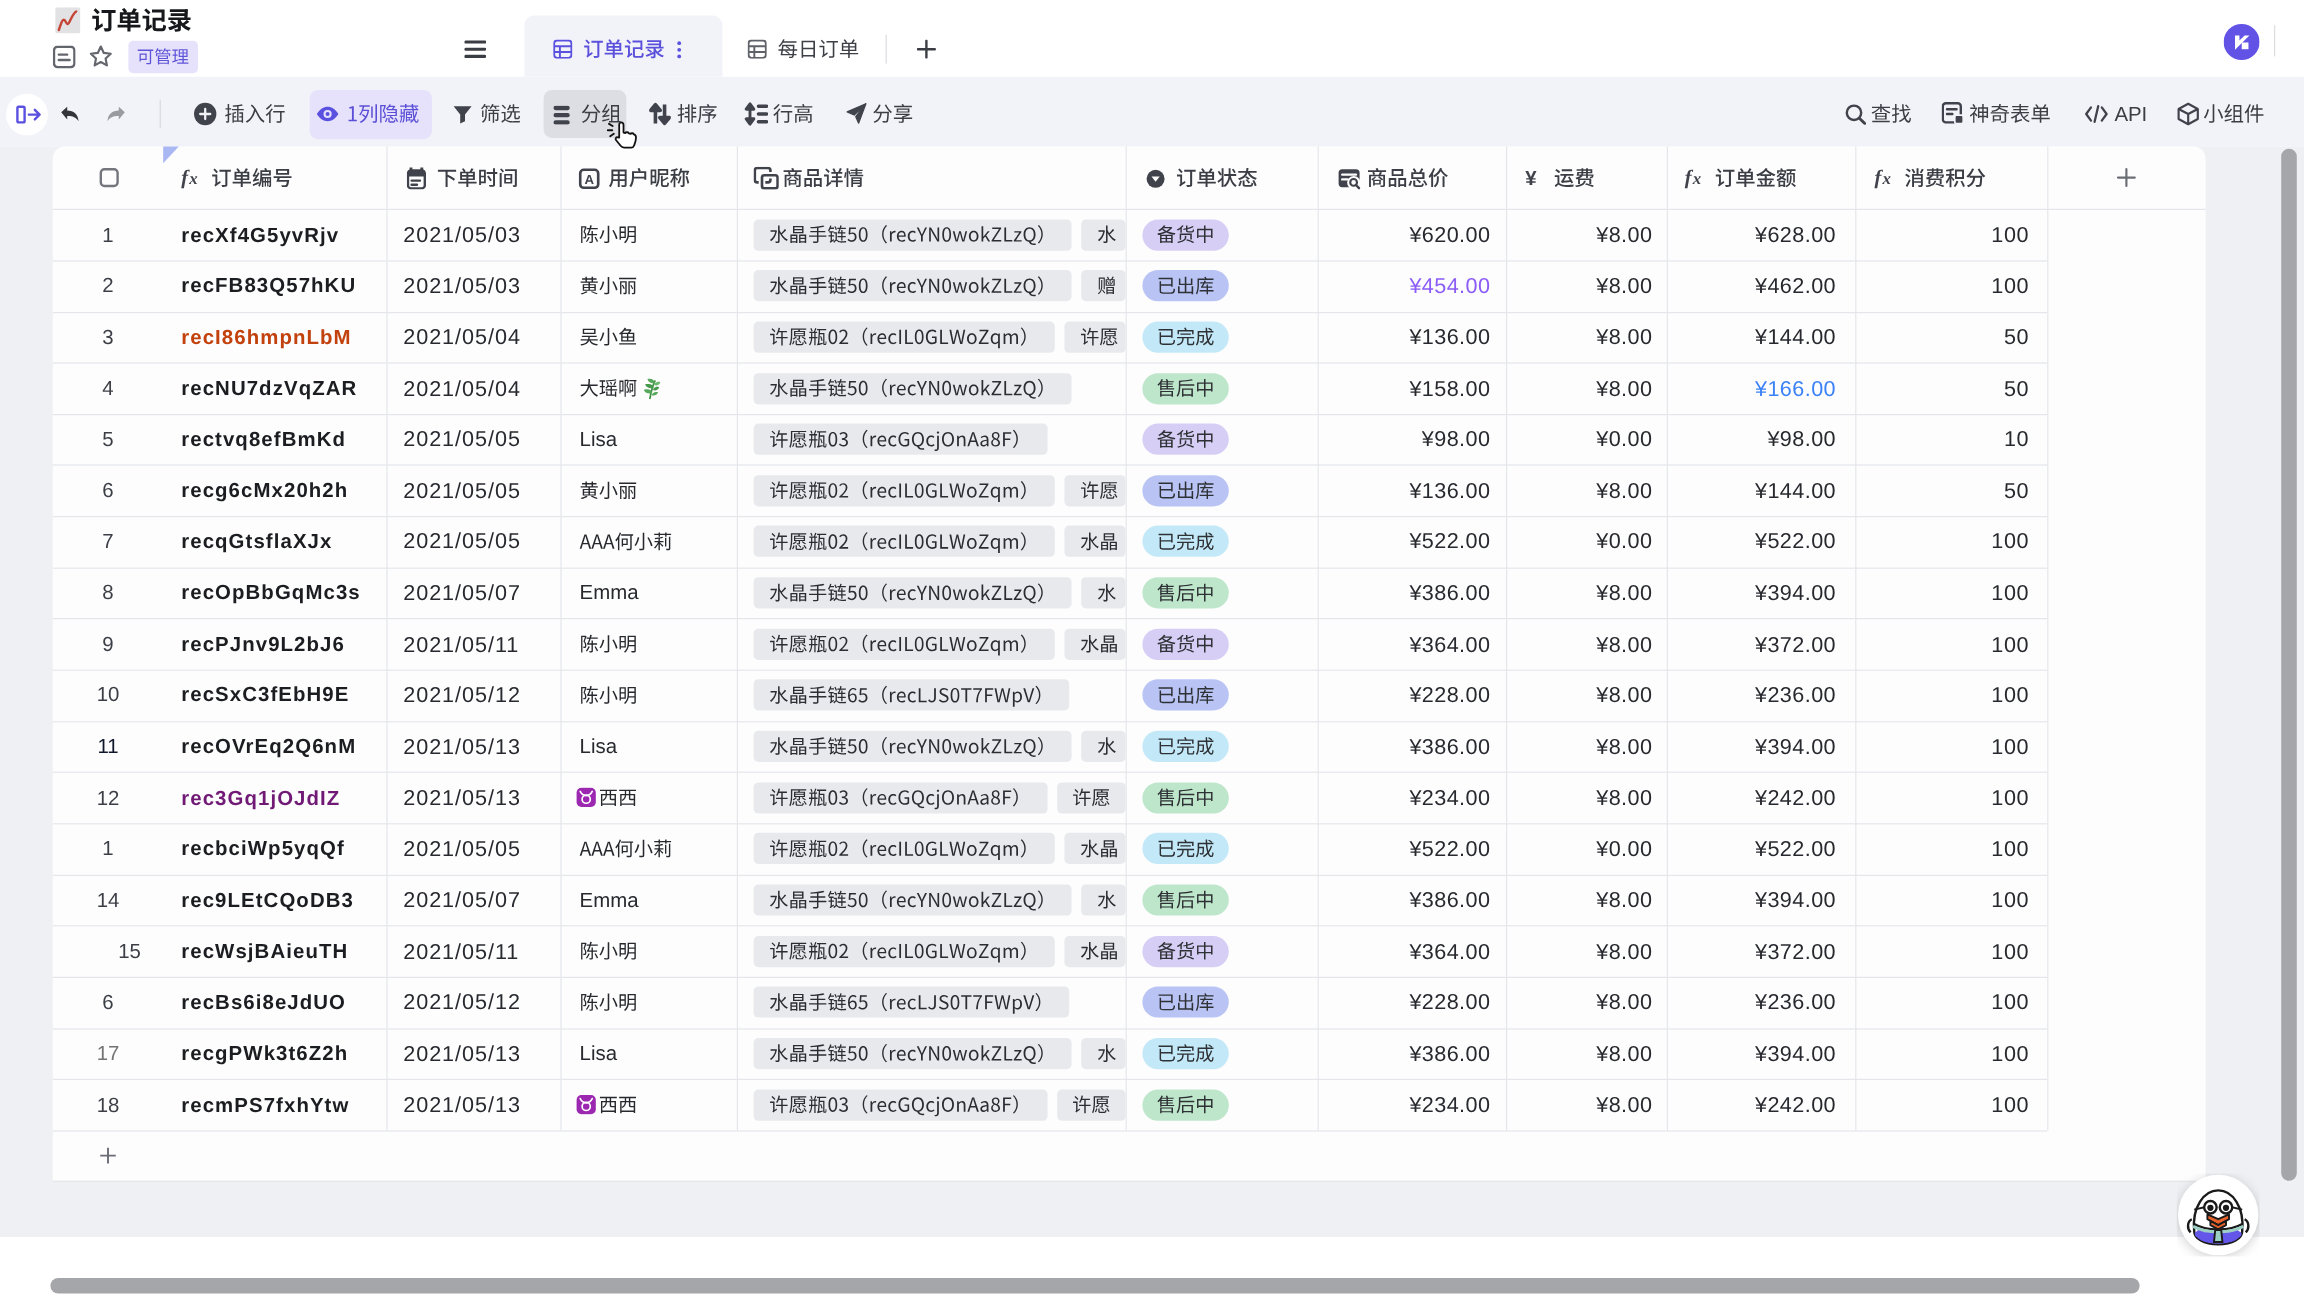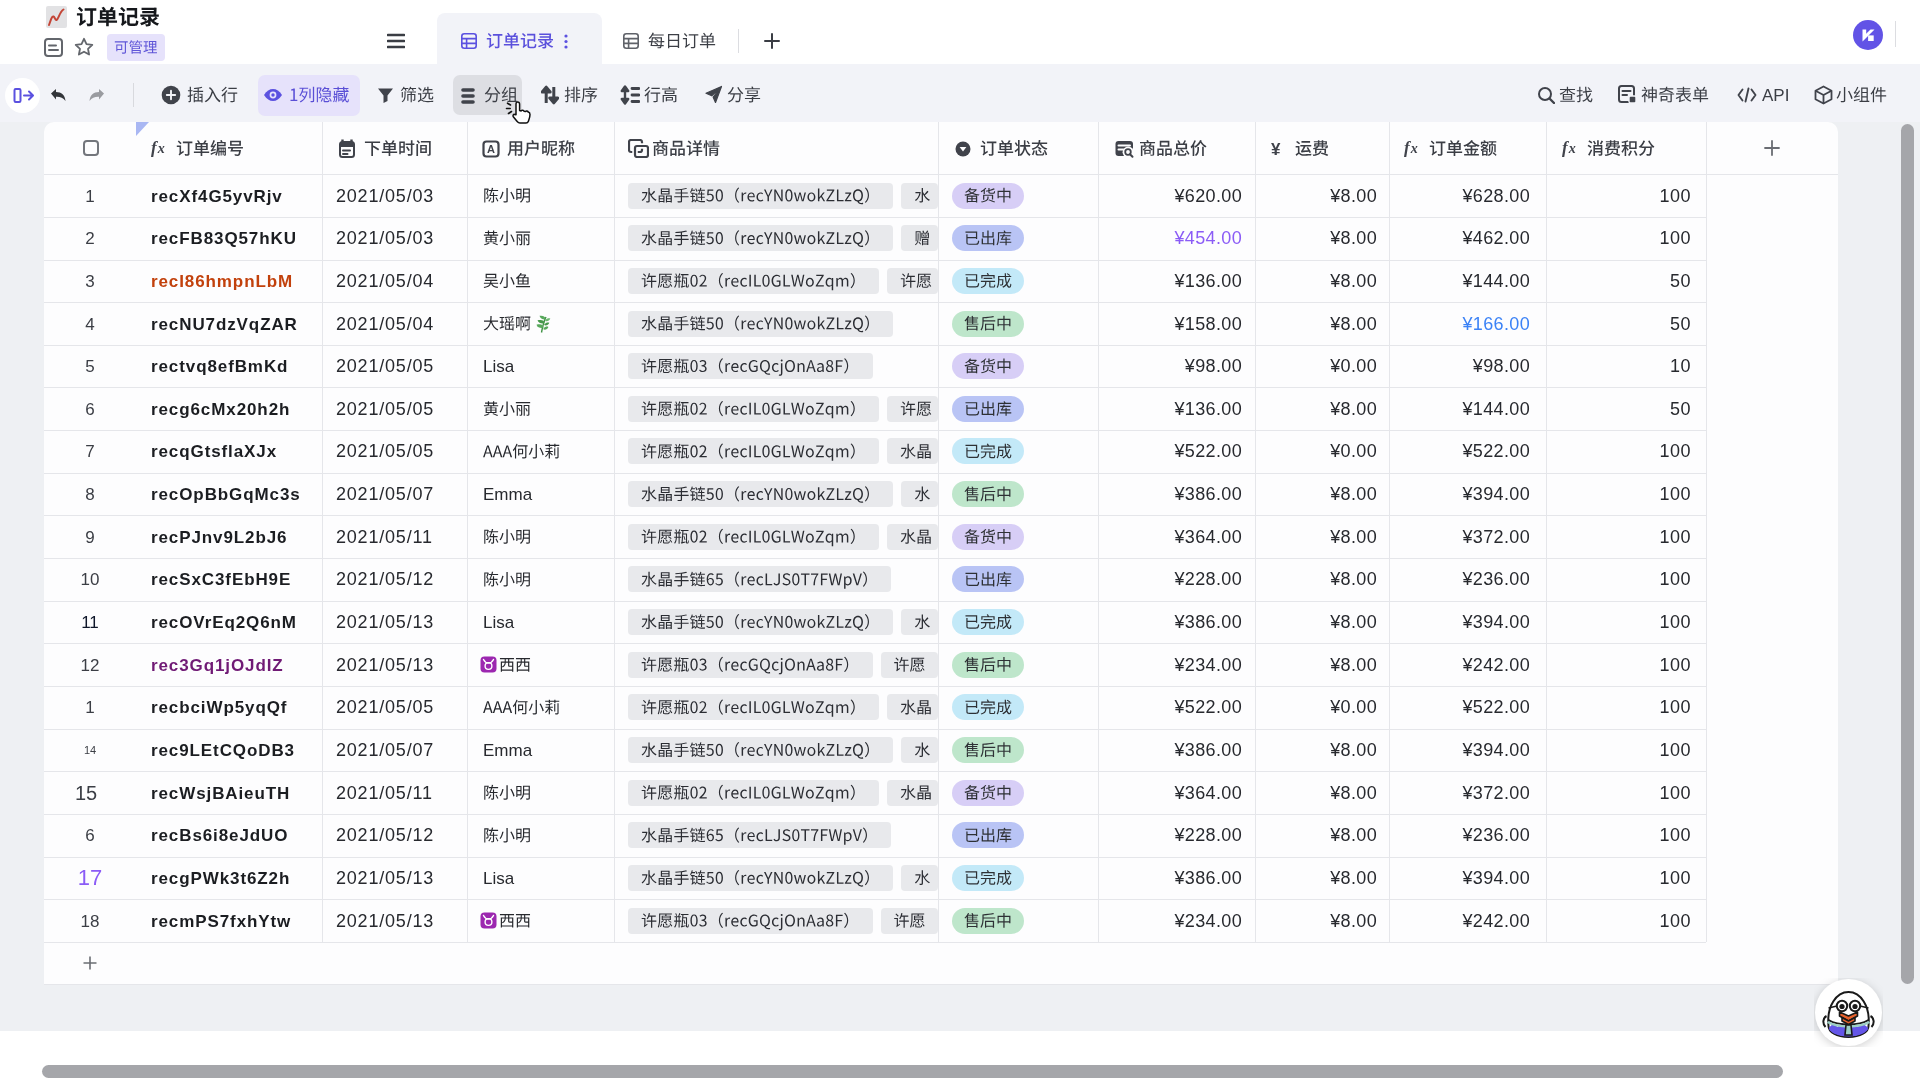--- a/index.html
+++ b/index.html
@@ -308,51 +308,51 @@
 <div style="position:absolute;left:90px;top:707.3px;transform:translate(-50%,-50%);font-size:17px;font-weight:400;color:#3b3e45;white-space:nowrap;line-height:1">1</div>
 <div style="position:absolute;left:151px;top:707.3px;transform:translateY(-50%);font-size:17px;font-weight:700;color:#1b1d21;letter-spacing:0.9px;white-space:nowrap;line-height:1">recbciWp5yqQf</div>
 <div style="position:absolute;left:336px;top:707.3px;transform:translateY(-50%);font-size:18px;font-weight:400;color:#27292e;letter-spacing:0.8px;white-space:nowrap;line-height:1">2021/05/05</div>
 <div style="position:absolute;left:628.0px;top:694.3px;width:251.1px;height:26.0px;background:#e8e9ec;border-radius:4px;"></div>
 <div style="position:absolute;left:887.1px;top:694.3px;width:50.9px;height:26.0px;background:#e8e9ec;border-radius:4px;"></div>
 <div style="position:absolute;left:952.0px;top:694.3px;width:72.0px;height:26.0px;background:#c3e9f8;border-radius:13px;"></div>
 <div style="position:absolute;left:1242px;top:707.3px;transform:translate(-100%,-50%);font-size:18px;font-weight:400;color:#27292e;letter-spacing:0.35px;white-space:nowrap;line-height:1">¥522.00</div>
 <div style="position:absolute;left:1377px;top:707.3px;transform:translate(-100%,-50%);font-size:18px;font-weight:400;color:#27292e;letter-spacing:0.35px;white-space:nowrap;line-height:1">¥0.00</div>
 <div style="position:absolute;left:1530px;top:707.3px;transform:translate(-100%,-50%);font-size:18px;font-weight:400;color:#27292e;letter-spacing:0.35px;white-space:nowrap;line-height:1">¥522.00</div>
 <div style="position:absolute;left:1691px;top:707.3px;transform:translate(-100%,-50%);font-size:18px;font-weight:400;color:#27292e;letter-spacing:0.5px;white-space:nowrap;line-height:1">100</div>
-<div style="position:absolute;left:90px;top:750.0px;transform:translate(-50%,-50%);font-size:11px;font-weight:400;color:#3b3e45;white-space:nowrap;line-height:1">14</div>
+<div style="position:absolute;left:90px;top:750.0px;transform:translate(-50%,-50%);font-size:17px;font-weight:400;color:#3b3e45;white-space:nowrap;line-height:1">14</div>
 <div style="position:absolute;left:151px;top:750.0px;transform:translateY(-50%);font-size:17px;font-weight:700;color:#1b1d21;letter-spacing:0.9px;white-space:nowrap;line-height:1">rec9LEtCQoDB3</div>
 <div style="position:absolute;left:336px;top:750.0px;transform:translateY(-50%);font-size:18px;font-weight:400;color:#27292e;letter-spacing:0.8px;white-space:nowrap;line-height:1">2021/05/07</div>
 <div style="position:absolute;left:483px;top:750.0px;transform:translateY(-50%);font-size:17px;font-weight:400;color:#27292e;white-space:nowrap;line-height:1">Emma</div>
 <div style="position:absolute;left:628.0px;top:737.0px;width:265.3px;height:26.0px;background:#e8e9ec;border-radius:4px;"></div>
 <div style="position:absolute;left:901.3px;top:737.0px;width:36.7px;height:26.0px;background:#e8e9ec;border-radius:4px;"></div>
 <div style="position:absolute;left:952.0px;top:737.0px;width:72.0px;height:26.0px;background:#bee6cb;border-radius:13px;"></div>
 <div style="position:absolute;left:1242px;top:750.0px;transform:translate(-100%,-50%);font-size:18px;font-weight:400;color:#27292e;letter-spacing:0.35px;white-space:nowrap;line-height:1">¥386.00</div>
 <div style="position:absolute;left:1377px;top:750.0px;transform:translate(-100%,-50%);font-size:18px;font-weight:400;color:#27292e;letter-spacing:0.35px;white-space:nowrap;line-height:1">¥8.00</div>
 <div style="position:absolute;left:1530px;top:750.0px;transform:translate(-100%,-50%);font-size:18px;font-weight:400;color:#27292e;letter-spacing:0.35px;white-space:nowrap;line-height:1">¥394.00</div>
 <div style="position:absolute;left:1691px;top:750.0px;transform:translate(-100%,-50%);font-size:18px;font-weight:400;color:#27292e;letter-spacing:0.5px;white-space:nowrap;line-height:1">100</div>
-<div style="position:absolute;left:86px;top:792.6px;transform:translate(-50%,-50%);font-size:20px;font-weight:400;color:#3b3e45;white-space:nowrap;line-height:1">15</div>
+<div style="position:absolute;left:108px;top:792.6px;transform:translate(-50%,-50%);font-size:17px;font-weight:400;color:#3b3e45;white-space:nowrap;line-height:1">15</div>
 <div style="position:absolute;left:151px;top:792.6px;transform:translateY(-50%);font-size:17px;font-weight:700;color:#1b1d21;letter-spacing:0.9px;white-space:nowrap;line-height:1">recWsjBAieuTH</div>
 <div style="position:absolute;left:336px;top:792.6px;transform:translateY(-50%);font-size:18px;font-weight:400;color:#27292e;letter-spacing:0.8px;white-space:nowrap;line-height:1">2021/05/11</div>
 <div style="position:absolute;left:628.0px;top:779.6px;width:251.1px;height:26.0px;background:#e8e9ec;border-radius:4px;"></div>
 <div style="position:absolute;left:887.1px;top:779.6px;width:50.9px;height:26.0px;background:#e8e9ec;border-radius:4px;"></div>
 <div style="position:absolute;left:952.0px;top:779.6px;width:72.0px;height:26.0px;background:#d7cef6;border-radius:13px;"></div>
 <div style="position:absolute;left:1242px;top:792.6px;transform:translate(-100%,-50%);font-size:18px;font-weight:400;color:#27292e;letter-spacing:0.35px;white-space:nowrap;line-height:1">¥364.00</div>
 <div style="position:absolute;left:1377px;top:792.6px;transform:translate(-100%,-50%);font-size:18px;font-weight:400;color:#27292e;letter-spacing:0.35px;white-space:nowrap;line-height:1">¥8.00</div>
 <div style="position:absolute;left:1530px;top:792.6px;transform:translate(-100%,-50%);font-size:18px;font-weight:400;color:#27292e;letter-spacing:0.35px;white-space:nowrap;line-height:1">¥372.00</div>
 <div style="position:absolute;left:1691px;top:792.6px;transform:translate(-100%,-50%);font-size:18px;font-weight:400;color:#27292e;letter-spacing:0.5px;white-space:nowrap;line-height:1">100</div>
 <div style="position:absolute;left:90px;top:835.3px;transform:translate(-50%,-50%);font-size:17px;font-weight:400;color:#3b3e45;white-space:nowrap;line-height:1">6</div>
 <div style="position:absolute;left:151px;top:835.3px;transform:translateY(-50%);font-size:17px;font-weight:700;color:#1b1d21;letter-spacing:0.9px;white-space:nowrap;line-height:1">recBs6i8eJdUO</div>
 <div style="position:absolute;left:336px;top:835.3px;transform:translateY(-50%);font-size:18px;font-weight:400;color:#27292e;letter-spacing:0.8px;white-space:nowrap;line-height:1">2021/05/12</div>
 <div style="position:absolute;left:628.0px;top:822.3px;width:263.3px;height:26.0px;background:#e8e9ec;border-radius:4px;"></div>
 <div style="position:absolute;left:952.0px;top:822.3px;width:72.0px;height:26.0px;background:#b9c4f5;border-radius:13px;"></div>
 <div style="position:absolute;left:1242px;top:835.3px;transform:translate(-100%,-50%);font-size:18px;font-weight:400;color:#27292e;letter-spacing:0.35px;white-space:nowrap;line-height:1">¥228.00</div>
 <div style="position:absolute;left:1377px;top:835.3px;transform:translate(-100%,-50%);font-size:18px;font-weight:400;color:#27292e;letter-spacing:0.35px;white-space:nowrap;line-height:1">¥8.00</div>
 <div style="position:absolute;left:1530px;top:835.3px;transform:translate(-100%,-50%);font-size:18px;font-weight:400;color:#27292e;letter-spacing:0.35px;white-space:nowrap;line-height:1">¥236.00</div>
 <div style="position:absolute;left:1691px;top:835.3px;transform:translate(-100%,-50%);font-size:18px;font-weight:400;color:#27292e;letter-spacing:0.5px;white-space:nowrap;line-height:1">100</div>
-<div style="position:absolute;left:90px;top:877.9px;transform:translate(-50%,-50%);font-size:22px;font-weight:400;color:#8b5cf6;white-space:nowrap;line-height:1">17</div>
+<div style="position:absolute;left:90px;top:877.9px;transform:translate(-50%,-50%);font-size:17px;font-weight:400;color:#737373;white-space:nowrap;line-height:1">17</div>
 <div style="position:absolute;left:151px;top:877.9px;transform:translateY(-50%);font-size:17px;font-weight:700;color:#1b1d21;letter-spacing:0.9px;white-space:nowrap;line-height:1">recgPWk3t6Z2h</div>
 <div style="position:absolute;left:336px;top:877.9px;transform:translateY(-50%);font-size:18px;font-weight:400;color:#27292e;letter-spacing:0.8px;white-space:nowrap;line-height:1">2021/05/13</div>
 <div style="position:absolute;left:483px;top:877.9px;transform:translateY(-50%);font-size:17px;font-weight:400;color:#27292e;white-space:nowrap;line-height:1">Lisa</div>
 <div style="position:absolute;left:628.0px;top:864.9px;width:265.3px;height:26.0px;background:#e8e9ec;border-radius:4px;"></div>
 <div style="position:absolute;left:901.3px;top:864.9px;width:36.7px;height:26.0px;background:#e8e9ec;border-radius:4px;"></div>
 <div style="position:absolute;left:952.0px;top:864.9px;width:72.0px;height:26.0px;background:#c3e9f8;border-radius:13px;"></div>
 <div style="position:absolute;left:1242px;top:877.9px;transform:translate(-100%,-50%);font-size:18px;font-weight:400;color:#27292e;letter-spacing:0.35px;white-space:nowrap;line-height:1">¥386.00</div>
 <div style="position:absolute;left:1377px;top:877.9px;transform:translate(-100%,-50%);font-size:18px;font-weight:400;color:#27292e;letter-spacing:0.35px;white-space:nowrap;line-height:1">¥8.00</div>
 <div style="position:absolute;left:1530px;top:877.9px;transform:translate(-100%,-50%);font-size:18px;font-weight:400;color:#27292e;letter-spacing:0.35px;white-space:nowrap;line-height:1">¥394.00</div>
 <div style="position:absolute;left:1691px;top:877.9px;transform:translate(-100%,-50%);font-size:18px;font-weight:400;color:#27292e;letter-spacing:0.5px;white-space:nowrap;line-height:1">100</div>

